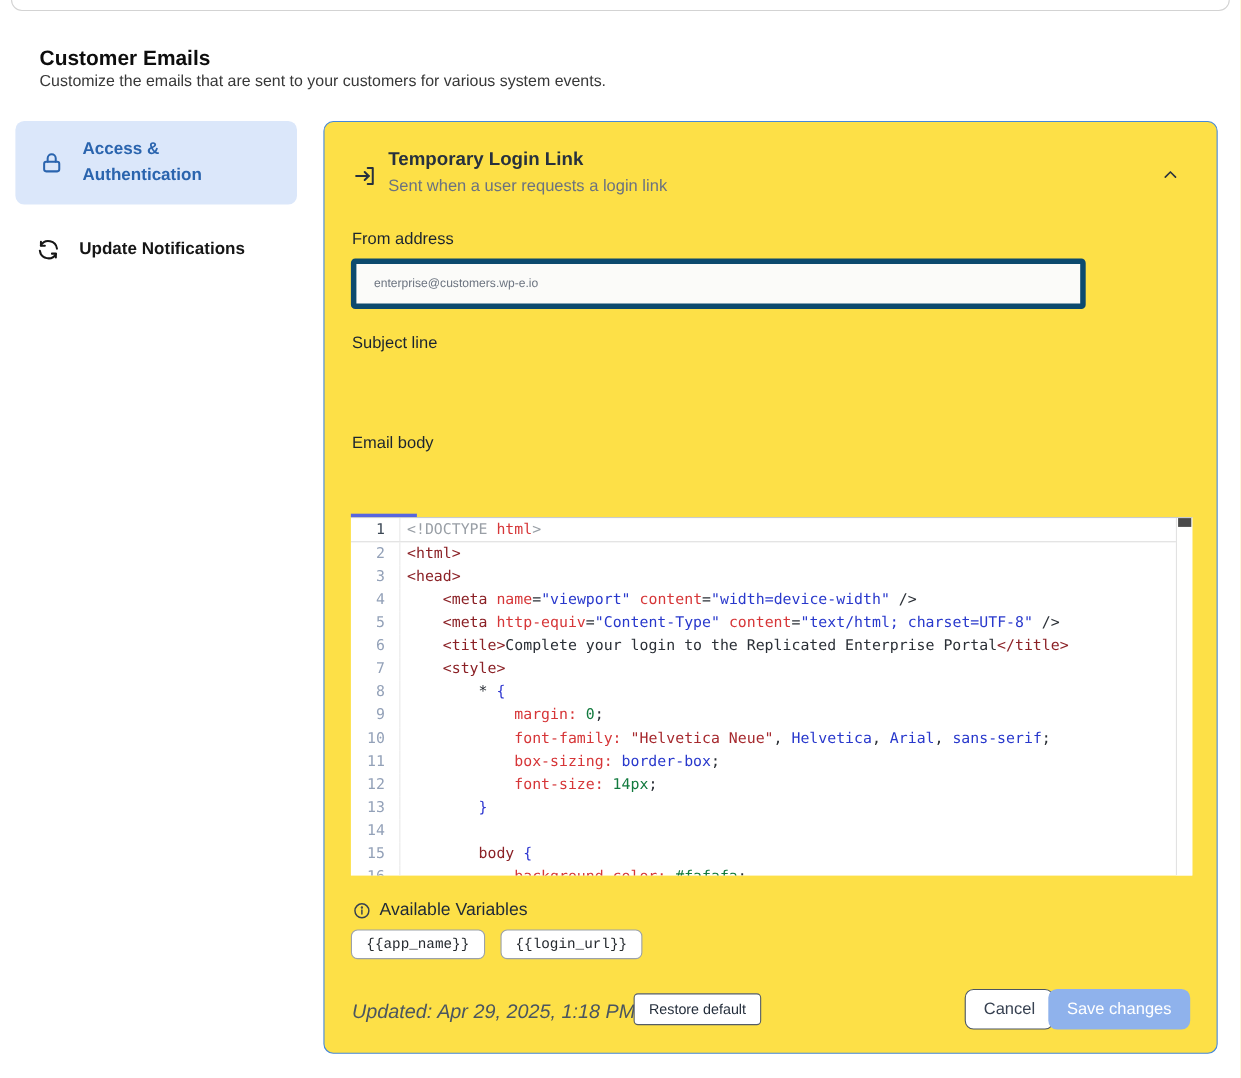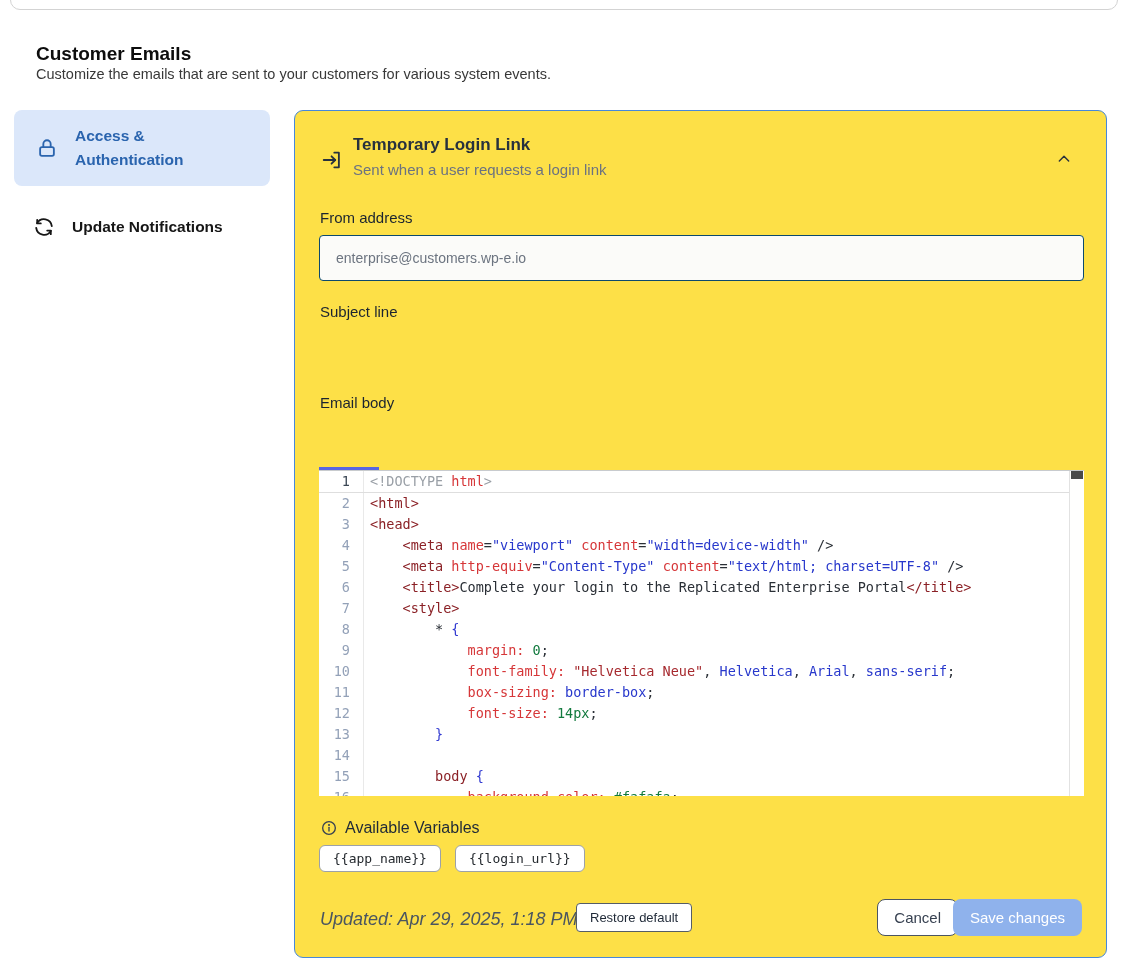--- a/index.html
+++ b/index.html
@@ -32,23 +32,23 @@
   .card{position:absolute;left:294px;top:110px;width:813px;height:848px;box-sizing:border-box;
     background:#fde047;border:1.5px solid #4688db;border-radius:9px;}
 
   .card-header{position:absolute;left:26px;top:24px;right:28px;}
   .hdr-icon{position:absolute;left:0;top:14px;}
   .hdr-title{position:absolute;left:32px;top:0;font-size:17px;font-weight:700;color:#27313e;}
   .hdr-sub{position:absolute;left:32px;top:26px;font-size:15px;color:#6b7280;white-space:nowrap;}
   .hdr-chevron{position:absolute;right:6px;top:16px;cursor:pointer;}
 
   .fld-label{position:absolute;left:25px;font-size:15px;color:#1b2430;}
-  .txt-input{position:absolute;left:24px;width:765px;height:46px;box-sizing:border-box;
-    background:#fbfbf9;border:1px solid #0c4a6e;border-radius:4px;
-    padding:0 16px;font-size:14px;color:#6c7480;font-family:inherit;}
+  .txt-input{position:absolute;left:24px;width:668px;height:46px;box-sizing:border-box;
+    background:#fbfbf9;border:5px solid #0c4a6e;border-radius:4px;
+    padding:0 16px;font-size:11px;color:#6c7480;font-family:inherit;}
 
   
   .tabs{position:absolute;left:24px;top:310px;height:38px;display:flex;}
   .tab{width:60px;text-align:center;font-size:15px;color:#2d3340;line-height:38px;cursor:pointer;}
   .tab.active{color:#5766e0;font-weight:700;}
   .tab.preview{width:84px;}
   .tab-underline{position:absolute;left:24px;top:356px;width:60px;height:3px;background:#5766e0;}
 
   
   .editor{position:absolute;left:24px;top:359px;width:765px;height:325px;background:#fff;
@@ -70,21 +70,21 @@
   .tk-n{color:#127a3e;}
   .tk-p{color:#2a2f36;}
   .ed-scrollbar{position:absolute;top:0;right:0;bottom:0;width:14px;background:#fffffe;border-left:1px solid #e2e2e2;}
   .ed-thumb{position:absolute;top:0;left:1px;right:1px;height:8px;background:#4a4a4a;cursor:grab;}
 
   
   .vars-head{position:absolute;left:26px;top:708px;display:flex;align-items:center;gap:8px;}
   .vars-label{font-size:16px;font-weight:500;color:#1f2937;}
   .chips{position:absolute;left:24px;top:734px;display:flex;gap:14px;}
   .chip{background:#fff;border:1px solid #9ca1a8;border-radius:6px;padding:5px 13px;
-    font-size:13px;color:#24292e;cursor:pointer;}
+    font-size:13px;color:#24292e;cursor:pointer;font-family:Liberation Mono, monospace;}
 
   
   .footer{position:absolute;left:24px;right:24px;top:788px;height:40px;}
   .updated{position:absolute;left:1px;top:10px;font-size:18px;color:#4a5560;font-style:italic;}
   .btn-restore{position:absolute;left:257px;top:4px;background:#fff;border:1px solid #555d66;border-radius:4px;
     padding:6px 13px;font-size:13px;color:#1f2937;font-family:inherit;cursor:pointer;}
   .btn-cancel{position:absolute;right:124px;top:0;background:#fff;border:1px solid #4b5563;border-radius:8px;
     padding:9px 16px;font-size:15px;color:#374151;font-family:inherit;cursor:pointer;}
   .btn-save{position:absolute;right:0;top:0;background:#8fb2ec;border:none;border-radius:8px;
     padding:10px 17px;font-size:15px;color:#ffffff;font-family:inherit;cursor:default;}

